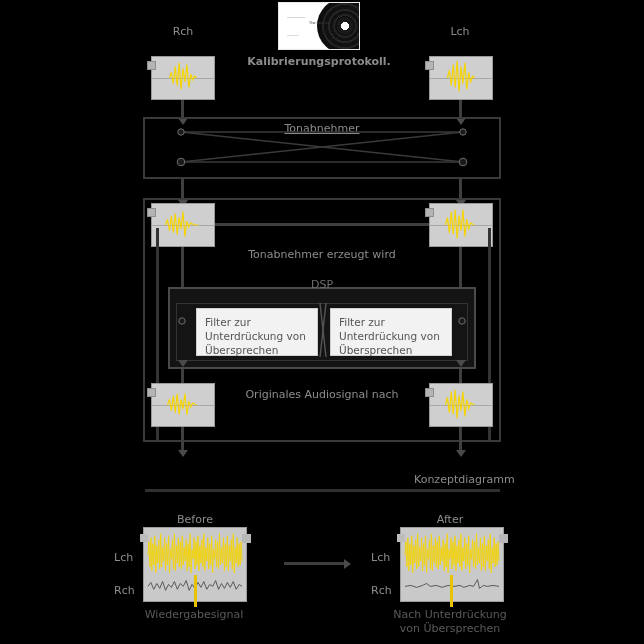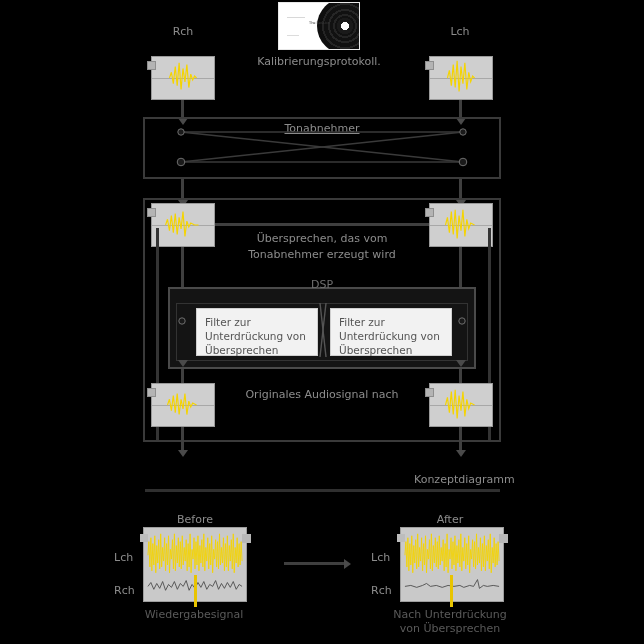--- a/index.html
+++ b/index.html
@@ -53,21 +53,21 @@
 <body>
 
 <div id="stage">
 
   <div id="record" style="left:278px;top:2px;width:82px;height:48px;">
     <div class="disc"></div>
     <div class="t1"></div>
     <div class="t2"></div>
     <div class="ttl">The Session</div>
   </div>
-  <div class="lbl ctr" style="left:319px;top:55px;">Kalibrierungsprotokoll.</div>
+  <div class="lbl ctr" style="left:319px;top:55px;font-weight:bold;">Kalibrierungsprotokoll.</div>
 
   <div class="lbl ctr" style="left:183px;top:25px;">Rch</div>
   <div class="lbl ctr" style="left:460px;top:25px;">Lch</div>
 
   <div class="wbox" style="left:151px;top:56px;width:64px;height:44px;">
     <div class="tab"></div>
     <div class="mid"></div>
     <svg viewBox="0 0 64 44" preserveAspectRatio="none">
       <polyline fill="none" stroke="#f5d400" stroke-width="1.2" points="18,22 20,16 22,28 24,10 26,30 28,6 30,34 32,12 34,26 36,8 38,32 40,18 42,24 44,20 46,22"></polyline>
     </svg>
@@ -116,21 +116,20 @@
   <div class="wbox" style="left:429px;top:203px;width:64px;height:44px;">
     <div class="tab"></div>
     <div class="mid"></div>
     <svg viewBox="0 0 64 44" preserveAspectRatio="none">
       <polyline fill="none" stroke="#f5d400" stroke-width="1.2" points="16,22 18,14 20,30 22,8 24,32 26,6 28,36 30,12 32,28 34,6 36,34 38,16 40,26 42,20 46,22"></polyline>
     </svg>
   </div>
 
   <div class="line h" style="left:215px;top:223px;width:214px;"></div>
 
-  <div class="lbl ctr" style="left:322px;top:232px;">Übersprechen, das vom</div>
   <div class="lbl ctr" style="left:322px;top:248px;text-align:right;">Tonabnehmer erzeugt wird</div>
 
   <div class="line v thin" style="left:156px;top:228px;height:212px;"></div>
   <div class="line v thin" style="left:488px;top:228px;height:212px;"></div>
   <div class="line v" style="left:181px;top:247px;height:42px;"></div>
   <div class="line v" style="left:459px;top:247px;height:42px;"></div>
 
   <div class="frame dsp" style="left:168px;top:287px;width:308px;height:82px;"></div>
   <div class="lbl ctr dim" style="left:322px;top:278px;">DSP</div>
 

